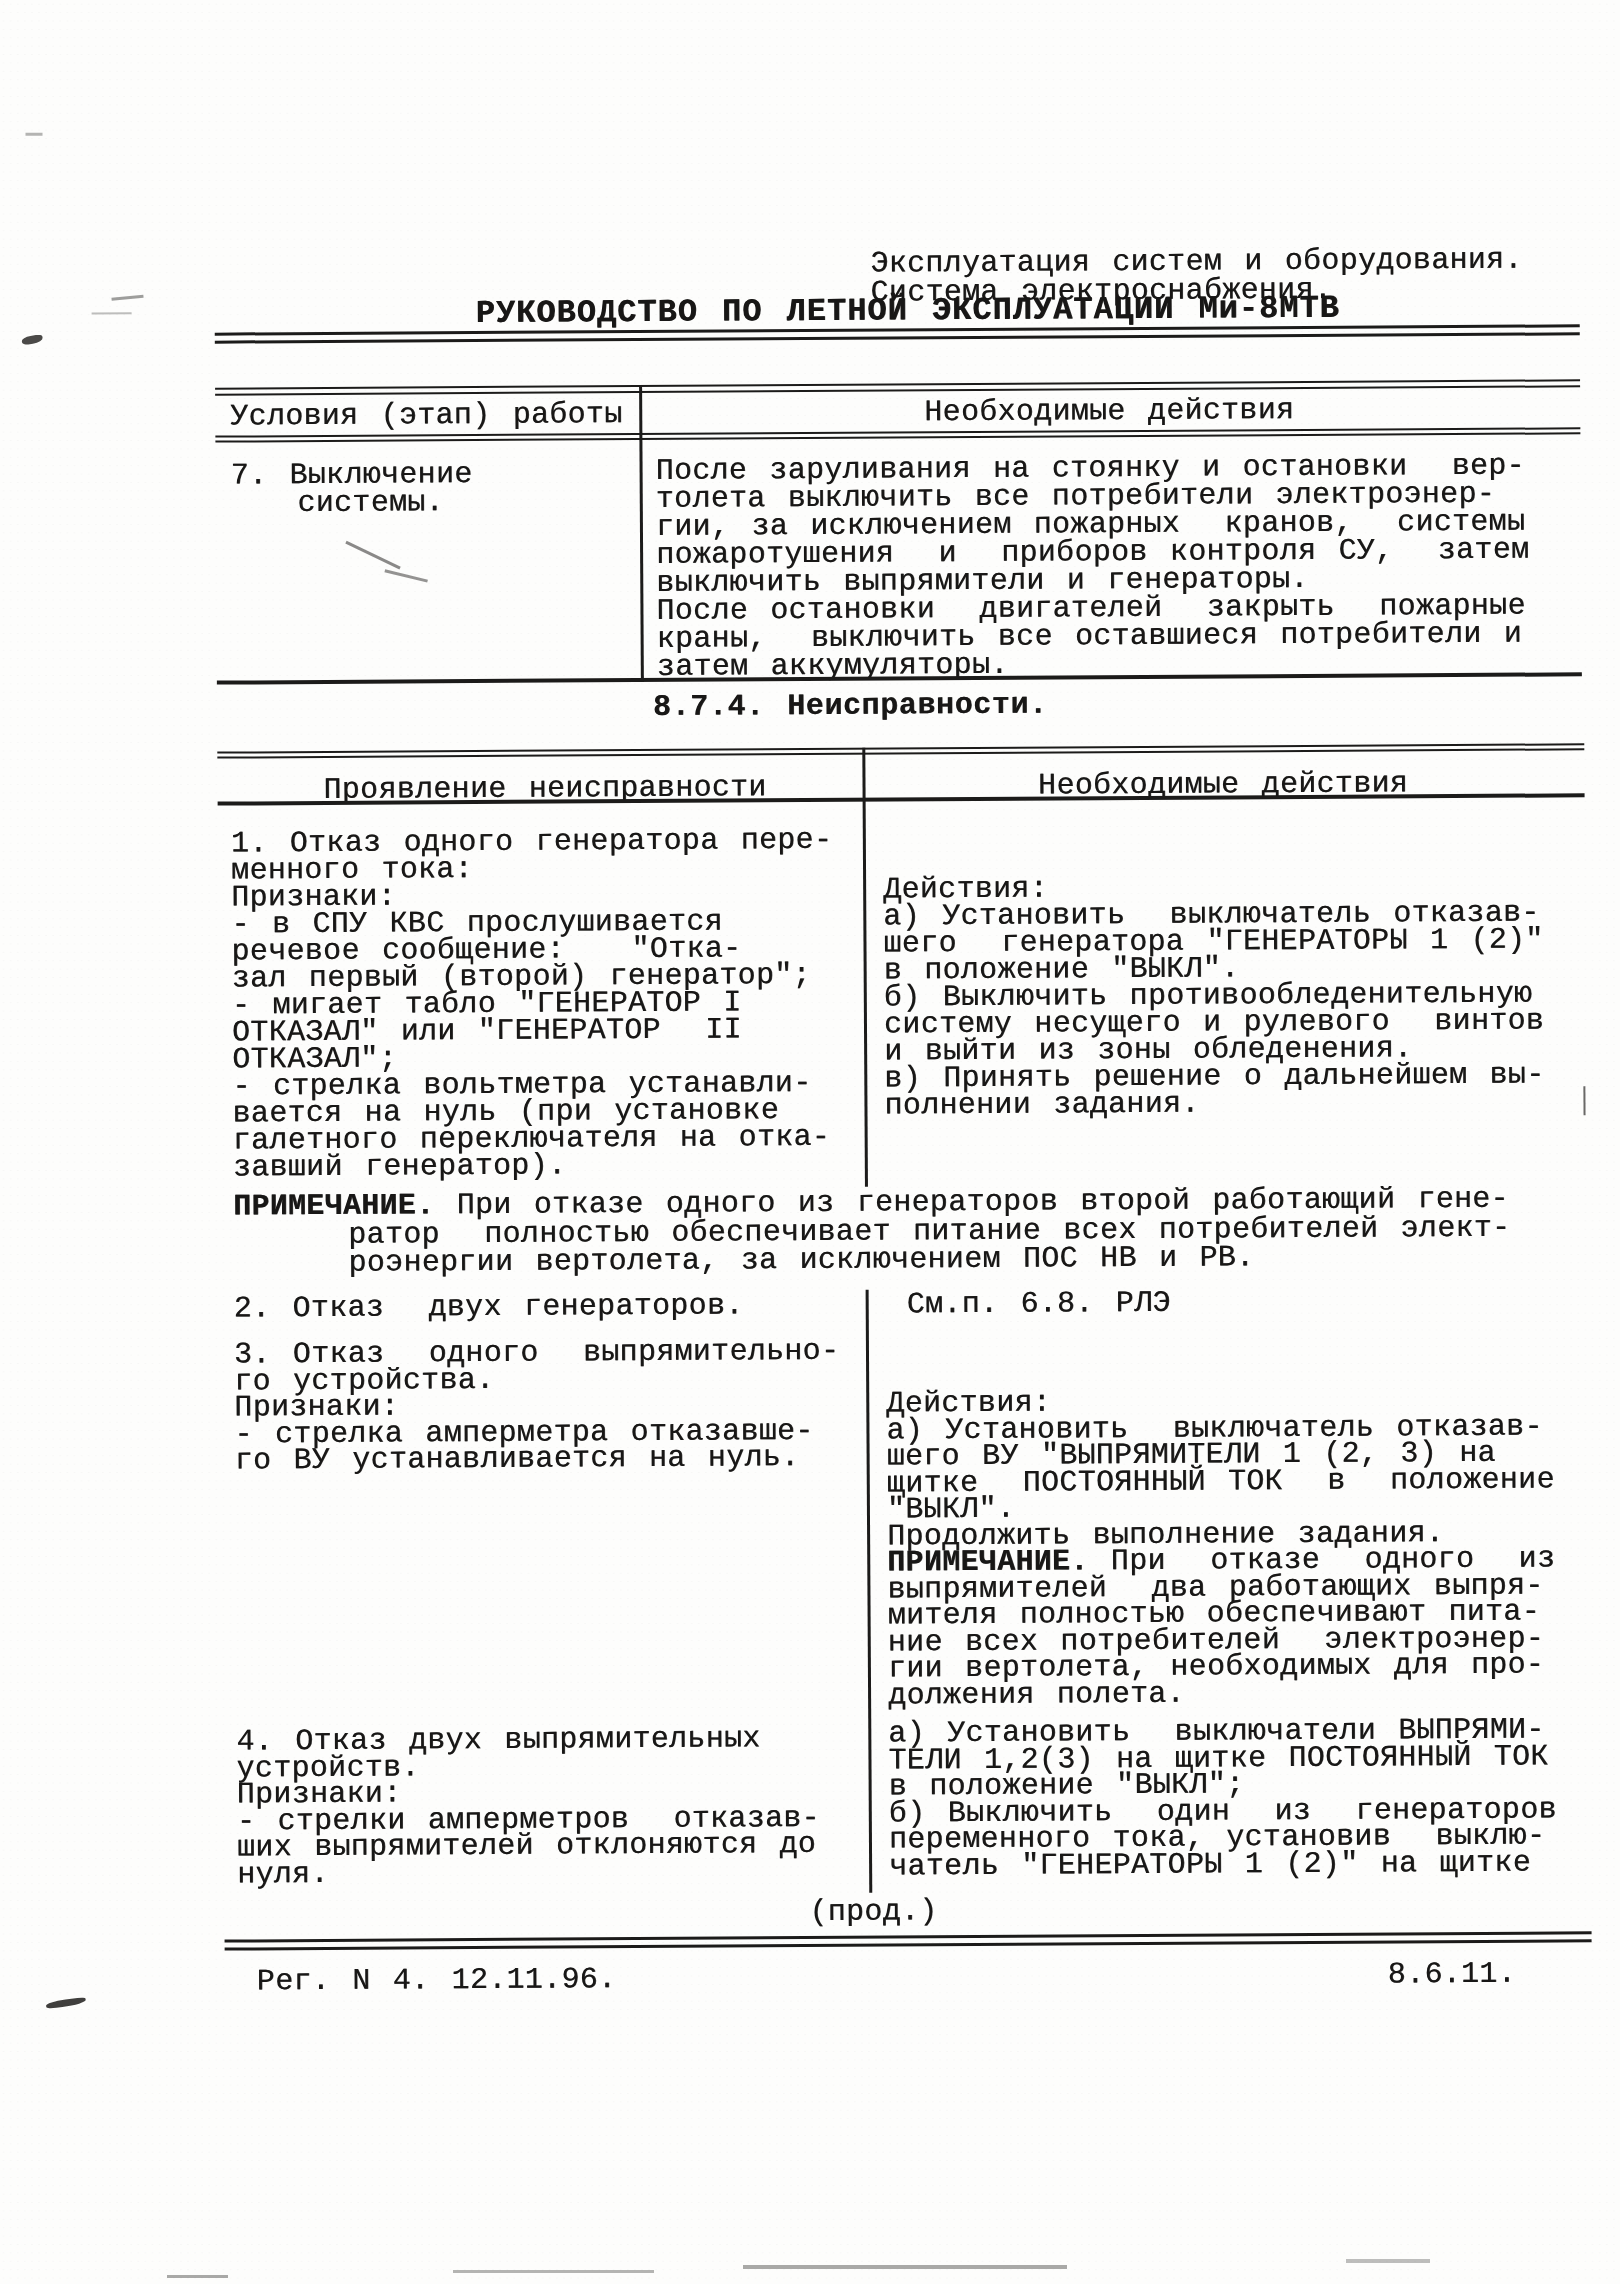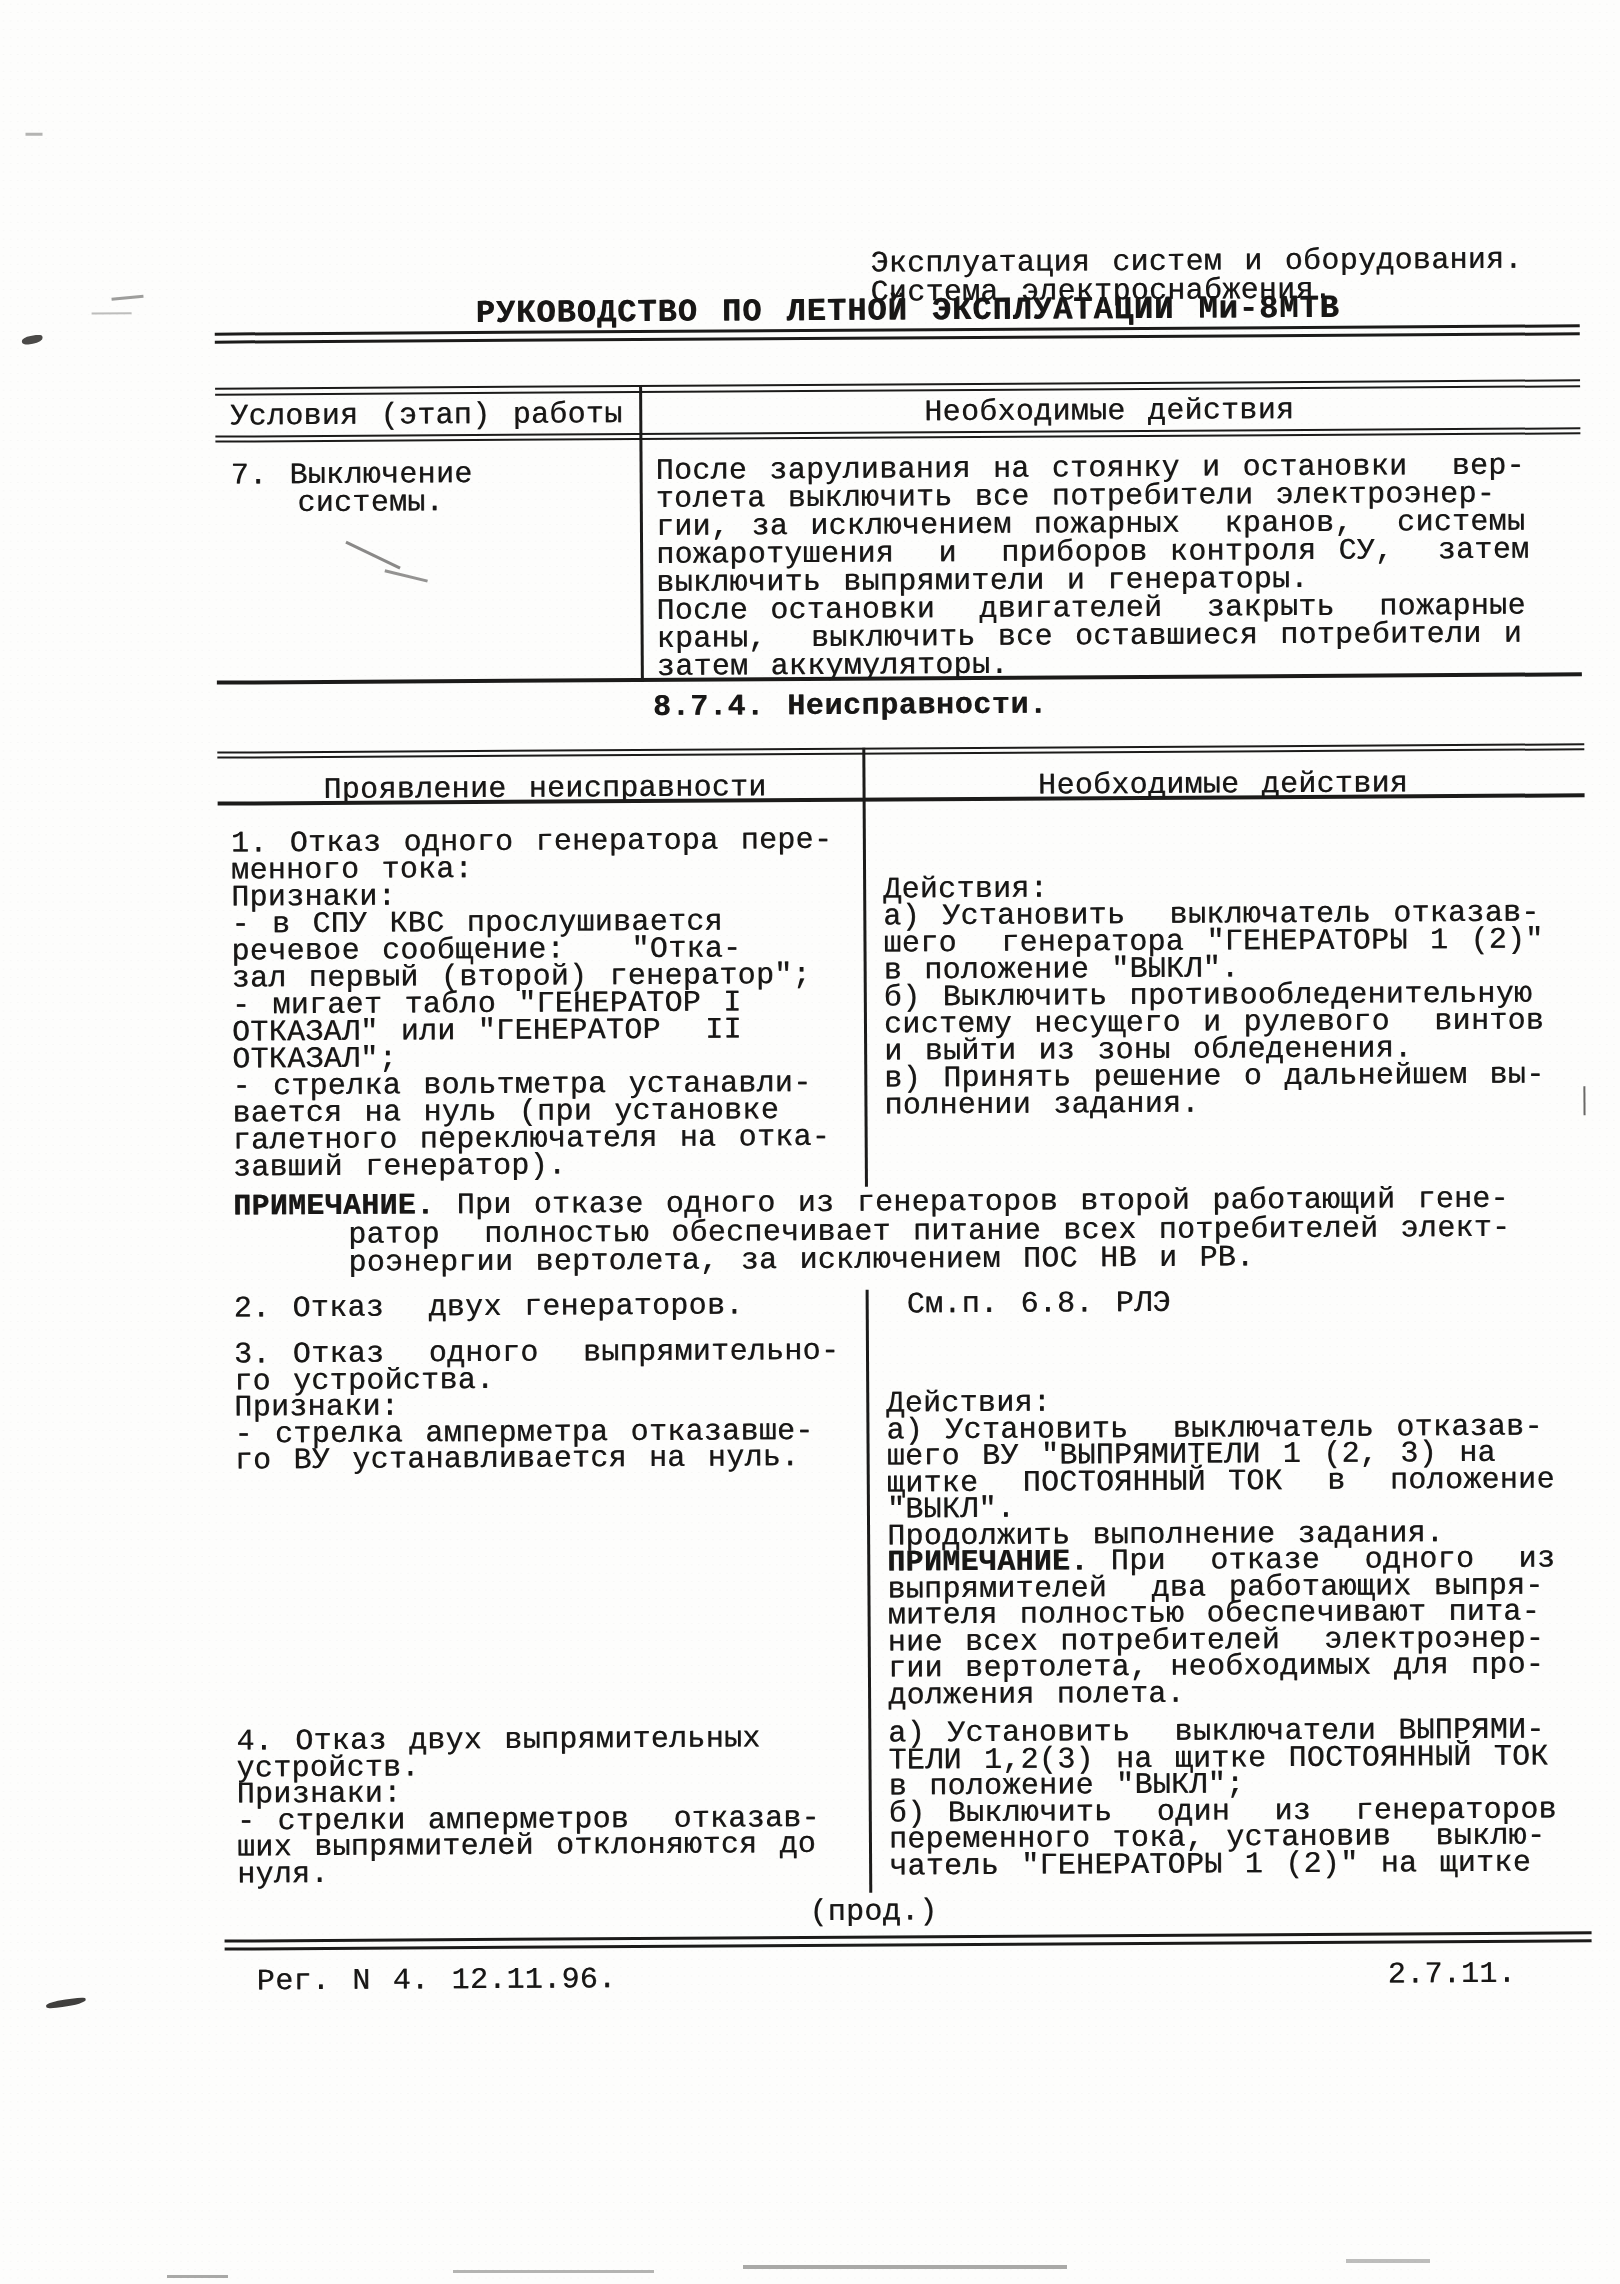--- a/index.html
+++ b/index.html
@@ -127,21 +127,21 @@
 ТЕЛИ 1,2(3) на щитке ПОСТОЯННЫЙ ТОК
 в положение "ВЫКЛ";
 б) Выключить  один  из  генераторов
 переменного тока, установив  выклю-
 чатель "ГЕНЕРАТОРЫ 1 (2)" на щитке</div>
 
   <div class="blk" style="left:804px; top:1898px;text-align:right;">(прод.)</div>
 
   <div class="hr2 hr2h" style="left:219px; top:1936px; width:1367px; height:5.2px;"></div>
   <div class="blk" style="left:251px; top:1964px;">Рег. N 4. 12.11.96.</div>
-  <div class="blk" style="left:1382px; top:1964px;">2.7.11.</div>
+  <div class="blk" style="left:1382px; top:1964px;">8.6.11.</div>
 
   <div class="art" style="left:26px; top:331px; width:21px; height:8.4px; border-radius:45% 30% 50% 35%; transform:rotate(-9deg); opacity:.85;"></div>
   <div class="art" style="left:116px; top:292px; width:32px; height:3.2px; transform:rotate(-5deg); opacity:.45;"></div>
   <div class="art" style="left:96px; top:308px; width:40px; height:1.9px; opacity:.3;"></div>
   <div class="art" style="left:346px; top:551px; width:60px; height:2.6px; transform:rotate(26deg); opacity:.55;"></div>
   <div class="art" style="left:387px; top:572px; width:44px; height:2.6px; transform:rotate(14deg); opacity:.5;"></div>
   <div class="art" style="left:40px; top:1995px; width:40px; height:7.1px; border-radius:50% 20% 60% 25%; transform:rotate(-7deg); opacity:.9;"></div>
   <div class="art" style="left:1583px; top:1091px; width:1.9px; height:28.5px; opacity:.7;"></div>
   <div class="art" style="left:31px; top:128px; width:17px; height:2.6px; opacity:.35;"></div>
  </div>

